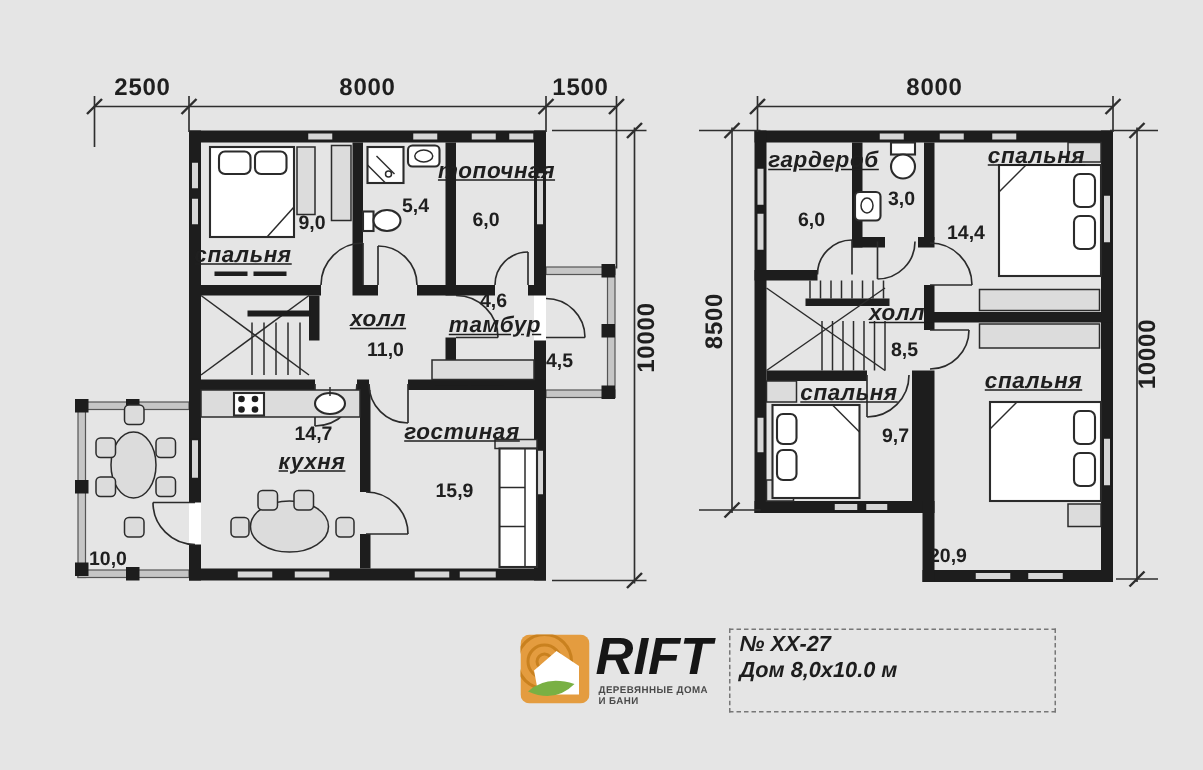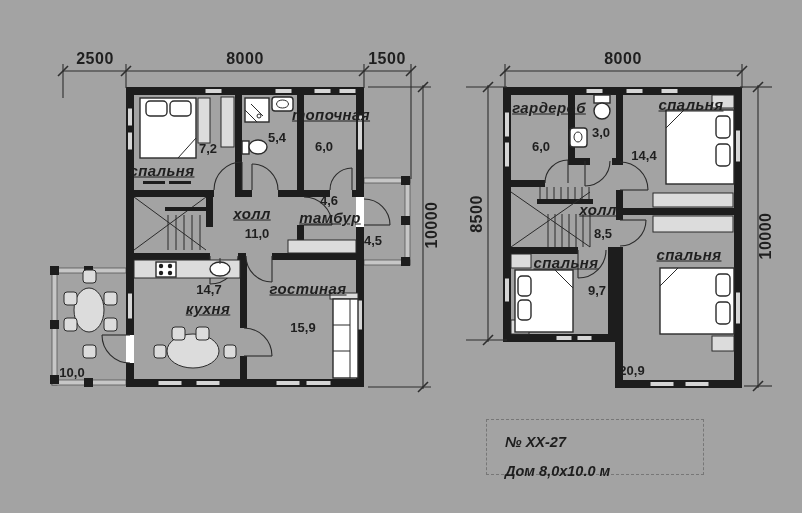--- a/index.html
+++ b/index.html
@@ -1,16 +1,16 @@
 <!DOCTYPE html>
 <html><head>
 <meta charset="utf-8">
 <style>
   html,body{margin:0;padding:0;background:#fff;}
-  .canvas{position:relative;width:802px;height:513px;background:#a3a3a3;overflow:hidden;
+  .canvas{position:relative;width:802px;height:513px;background:#e5e5e5;overflow:hidden;
           font-family:"Liberation Sans",sans-serif;}
   svg{position:absolute;left:0;top:0;}
   
   .wall{fill:#1d1d1d;}
   .win{fill:#d6d6d6;stroke:#1d1d1d;stroke-width:1;}
   .furn{fill:#ffffff;stroke:#2b2b2b;stroke-width:1.4;}
   .gfurn{fill:#dcdcdc;stroke:#2b2b2b;stroke-width:1;}
   .door{fill:none;stroke:#2b2b2b;stroke-width:1.1;}
   .thin{fill:none;stroke:#2b2b2b;stroke-width:1;}
   .dim{stroke:#2e2e2e;stroke-width:1.1;}
@@ -23,21 +23,21 @@
   .dimlbl{font-size:16px;letter-spacing:.5px;}
   .dimv{transform:translate(-50%,-50%) rotate(-90deg);}
   
   .logo{position:absolute;left:347px;top:420px;width:130px;height:56px;}
   .logo-icon{position:absolute;left:0;top:3px;}
   .brand{position:absolute;left:50px;top:-2px;font-size:35px;font-weight:bold;font-style:italic;
          color:#161616;letter-spacing:0px;}
   .tagline{position:absolute;left:52px;top:37px;font-size:6.5px;color:#4a4a4a;letter-spacing:.3px;font-weight:bold;}
   .infobox{position:absolute;left:486px;top:419px;width:204px;height:50px;border:1px dashed #777;
            padding:2px 6px;}
-  .infobox p{margin:12px;font-size:14.5px;font-weight:bold;font-style:italic;color:#1d1d1d;line-height:1.18;}
+  .infobox p{margin:0;font-size:14.5px;font-weight:bold;font-style:italic;color:#1d1d1d;line-height:1.18;}
 </style>
 </head>
 <body>
 
 <div class="canvas">
 
 <svg width="802" height="513" viewBox="0 0 802 513">
 
   <g>
 
@@ -344,21 +344,21 @@
   </g>
 </svg>
 
 <div>
   <span class="lbl dimlbl" style="left:95px;top:59px">2500</span>
   <span class="lbl dimlbl" style="left:245px;top:59px">8000</span>
   <span class="lbl dimlbl" style="left:387px;top:59px">1500</span>
   <span class="lbl dimlbl dimv" style="left:432px;top:225px">10000</span>
 
   <span class="lbl room" style="left:162px;top:170px">спальня</span>
-  <span class="lbl area" style="left:208px;top:148px">7,2</span>
+  <span class="lbl area" style="left:208px;top:148px">9,0</span>
   <span class="lbl area" style="left:277px;top:137px">5,4</span>
   <span class="lbl room" style="left:331px;top:114px">топочная</span>
   <span class="lbl area" style="left:324px;top:146px">6,0</span>
   <span class="lbl room" style="left:252px;top:213px">холл</span>
   <span class="lbl area" style="left:257px;top:233px">11,0</span>
   <span class="lbl area" style="left:329px;top:200px">4,6</span>
   <span class="lbl room" style="left:330px;top:217px">тамбур</span>
   <span class="lbl area" style="left:373px;top:240px">4,5</span>
   <span class="lbl area" style="left:209px;top:289px">14,7</span>
   <span class="lbl room" style="left:208px;top:308px">кухня</span>
@@ -378,19 +378,31 @@
   <span class="lbl room" style="left:691px;top:104px">спальня</span>
   <span class="lbl area" style="left:644px;top:155px">14,4</span>
   <span class="lbl room" style="left:598px;top:209px">холл</span>
   <span class="lbl area" style="left:603px;top:233px">8,5</span>
   <span class="lbl room" style="left:566px;top:262px">спальня</span>
   <span class="lbl area" style="left:597px;top:290px">9,7</span>
   <span class="lbl room" style="left:689px;top:254px">спальня</span>
   <span class="lbl area" style="left:632px;top:370px">20,9</span>
 </div>
 
+<div class="logo">
+  <svg class="logo-icon" width="46" height="46" viewBox="0 0 46 46">
+    <rect x="0" y="0" width="46" height="46" rx="6" fill="#e49c3f"></rect>
+    <circle cx="16" cy="18" r="18" fill="none" stroke="#c9811f" stroke-width="2"></circle>
+    <circle cx="16" cy="18" r="11" fill="none" stroke="#c9811f" stroke-width="2"></circle>
+    <circle cx="16" cy="18" r="5" fill="none" stroke="#c9811f" stroke-width="2"></circle>
+    <path d="M 9 24 L 24 11 L 39 21 L 39 40 L 12 40 Z" fill="#ffffff"></path>
+    <path d="M 5 38 Q 17 27 36 33 Q 23 46 5 38 Z" fill="#79b043"></path>
+  </svg>
+  <div class="brand">RIFT</div>
+  <div class="tagline">ДЕРЕВЯННЫЕ ДОМА И БАНИ</div>
+</div>
 
 <div class="infobox">
   <p>№ ХХ-27</p>
   <p>Дом 8,0х10.0 м</p>
 </div>
 
 </div>
 
 </body></html>

